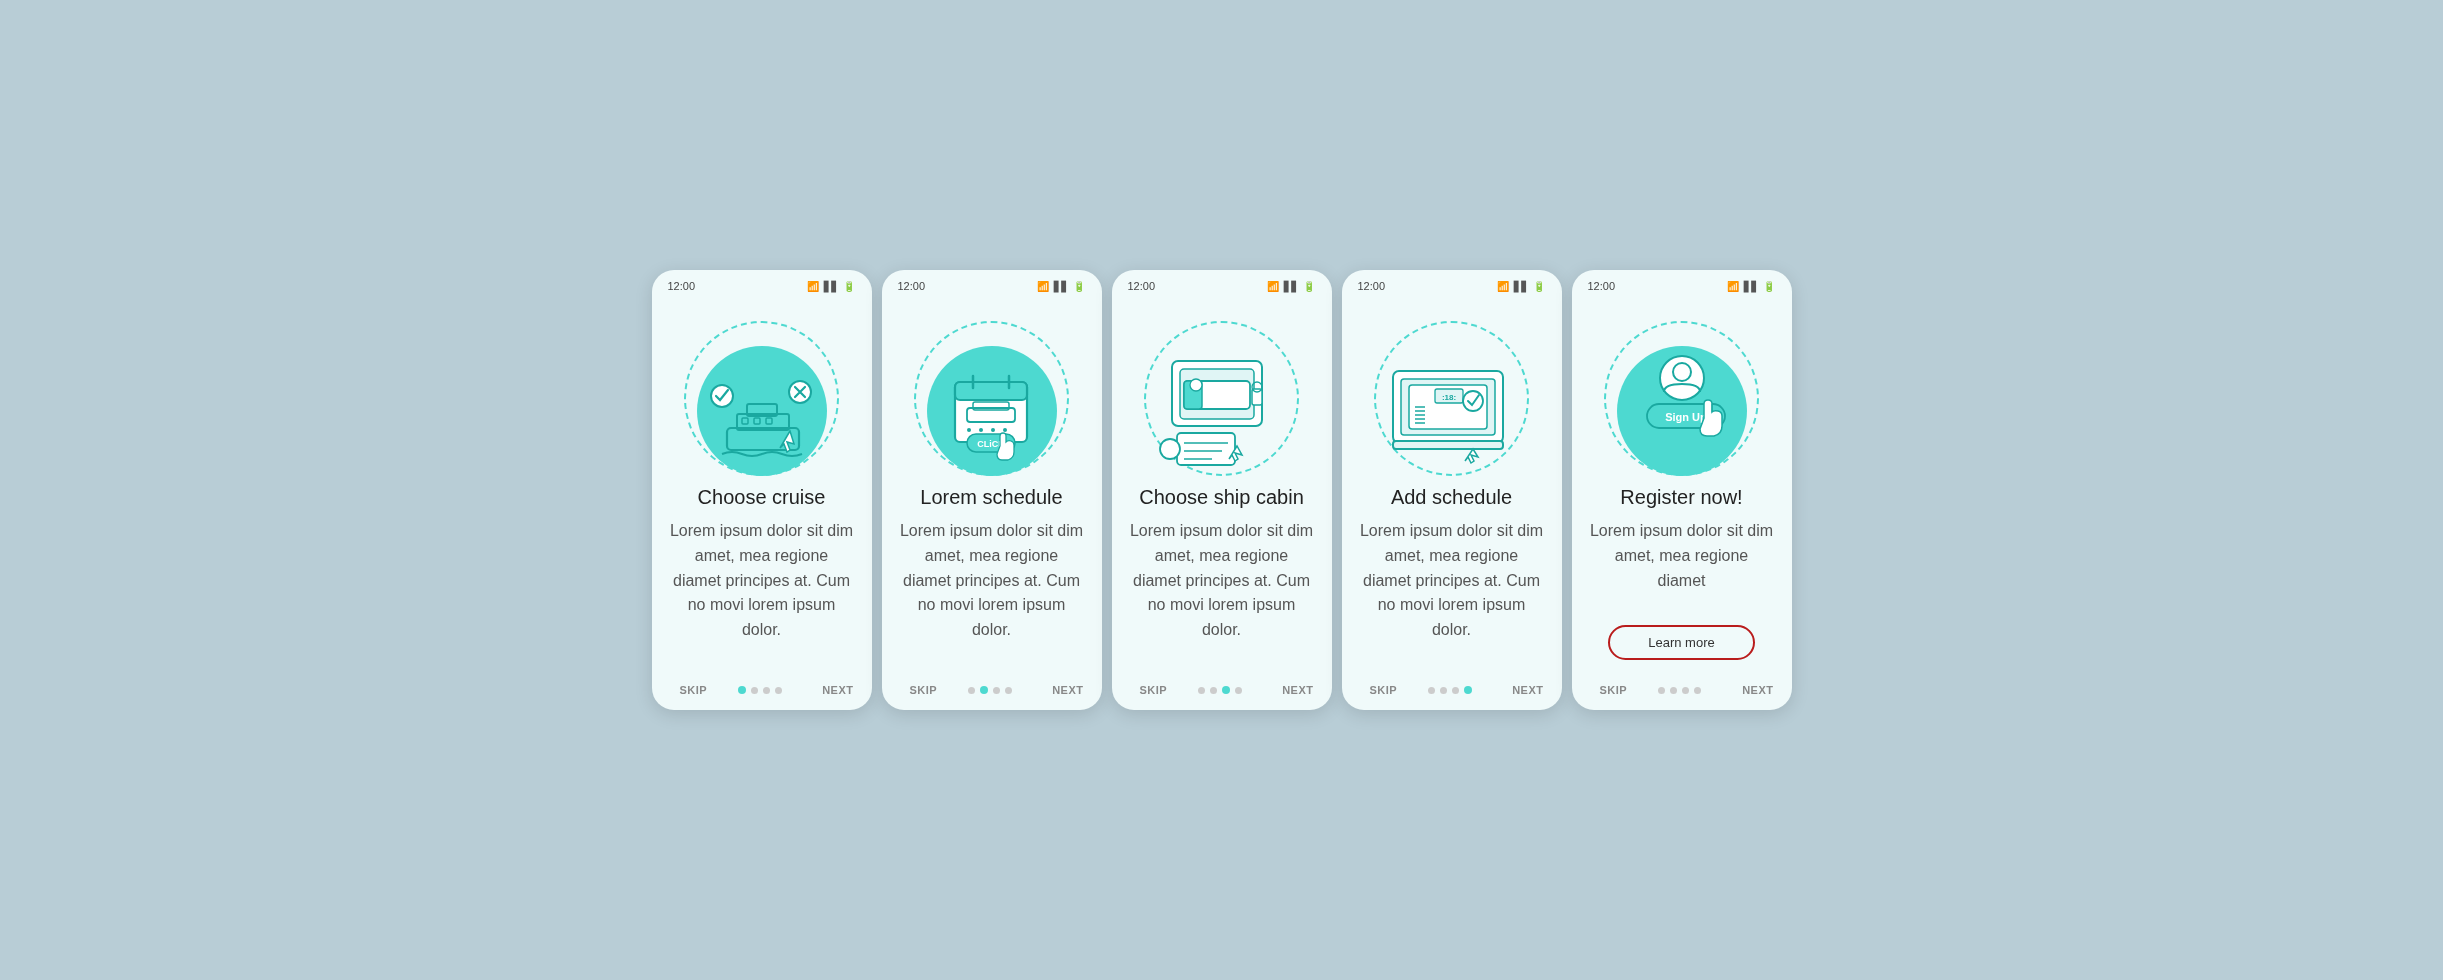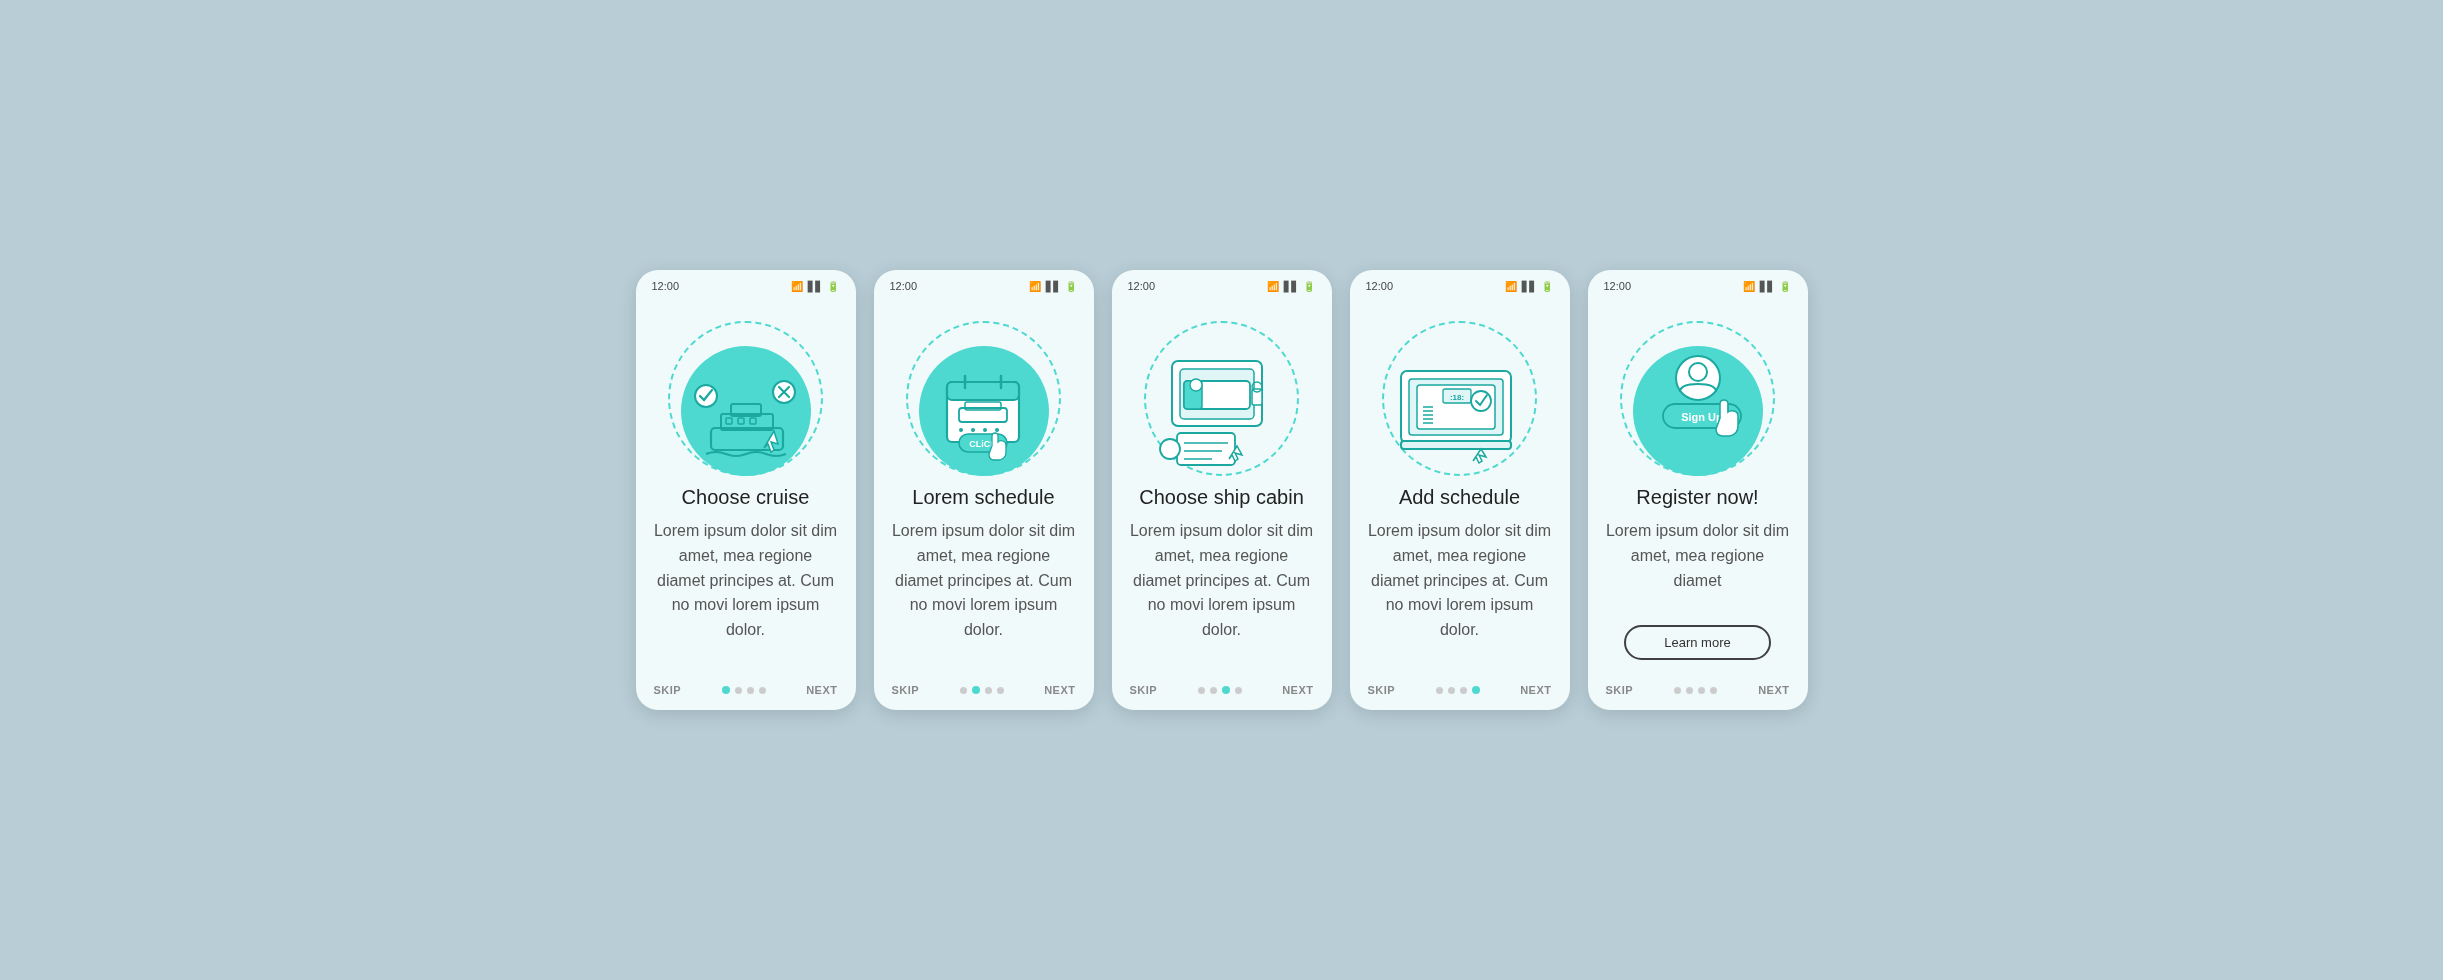--- a/index.html
+++ b/index.html
@@ -7,21 +7,21 @@
       background: #b8cdd6;
       display: flex;
       justify-content: center;
       align-items: center;
       min-height: 100vh;
       font-family: Arial, sans-serif;
       padding: 20px;
     }
     .screens-container {
       display: flex;
-      gap: 18px;
+      gap: 10px;
       justify-content: center;
       align-items: center;
     }
     .phone-screen {
       width: 220px;
       min-height: 440px;
       background: #f0fafa;
       border-radius: 22px;
       box-shadow: 0 4px 18px rgba(0,0,0,0.13);
       display: flex;
@@ -90,21 +90,21 @@
     .screen-body {
       font-size: 16px;
       color: #555;
       text-align: center;
       line-height: 1.55;
       flex: 1;
     }
     .learn-more-btn {
       display: block;
       margin: 10px auto 2px;
-      border: 2px solid #404040;
+      border: 2px solid #b91c1c;
       border-radius: 22px;
       padding: 8px 28px;
       font-size: 13px;
       color: #333;
       background: transparent;
       cursor: pointer;
       text-align: center;
       width: 80%;
     }
     .bottom-nav {
@@ -112,20 +112,21 @@
       justify-content: space-between;
       align-items: center;
       padding: 10px 18px 14px;
       flex-shrink: 0;
     }
     .nav-label {
       font-size: 11px;
       font-weight: 700;
       color: #888;
       letter-spacing: 0.5px;
+      margin-left: 10px;
     }
     .dots {
       display: flex;
       gap: 5px;
       align-items: center;
     }
     .dot {
       width: 7px;
       height: 7px;
       border-radius: 50%;

